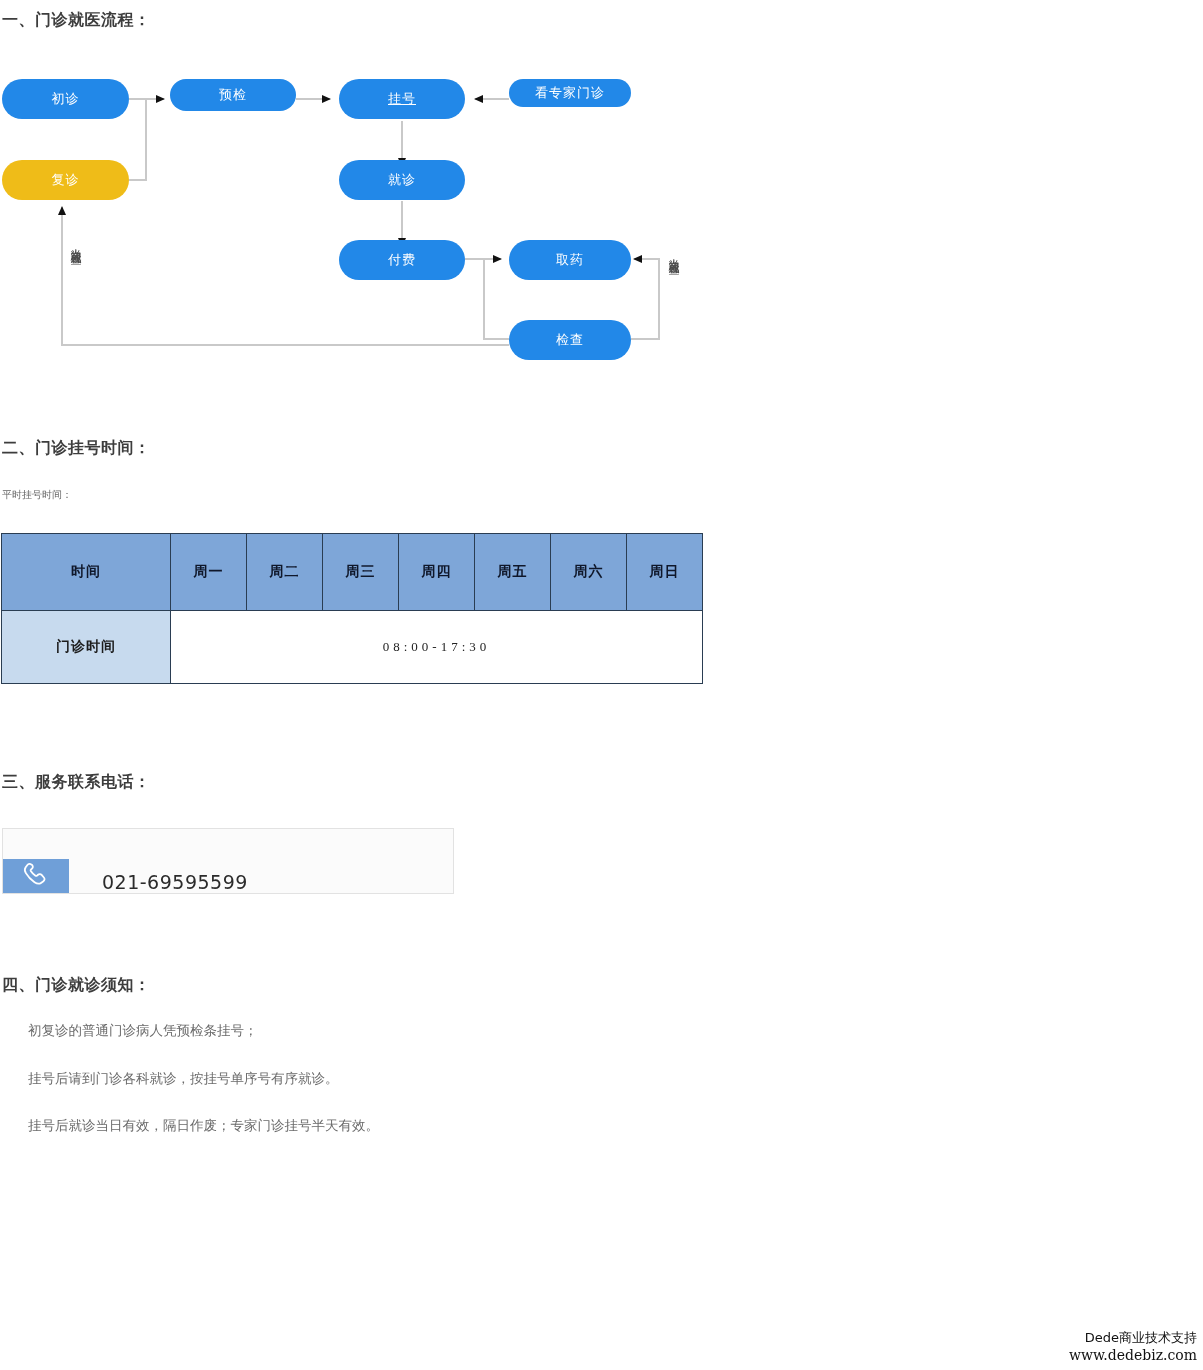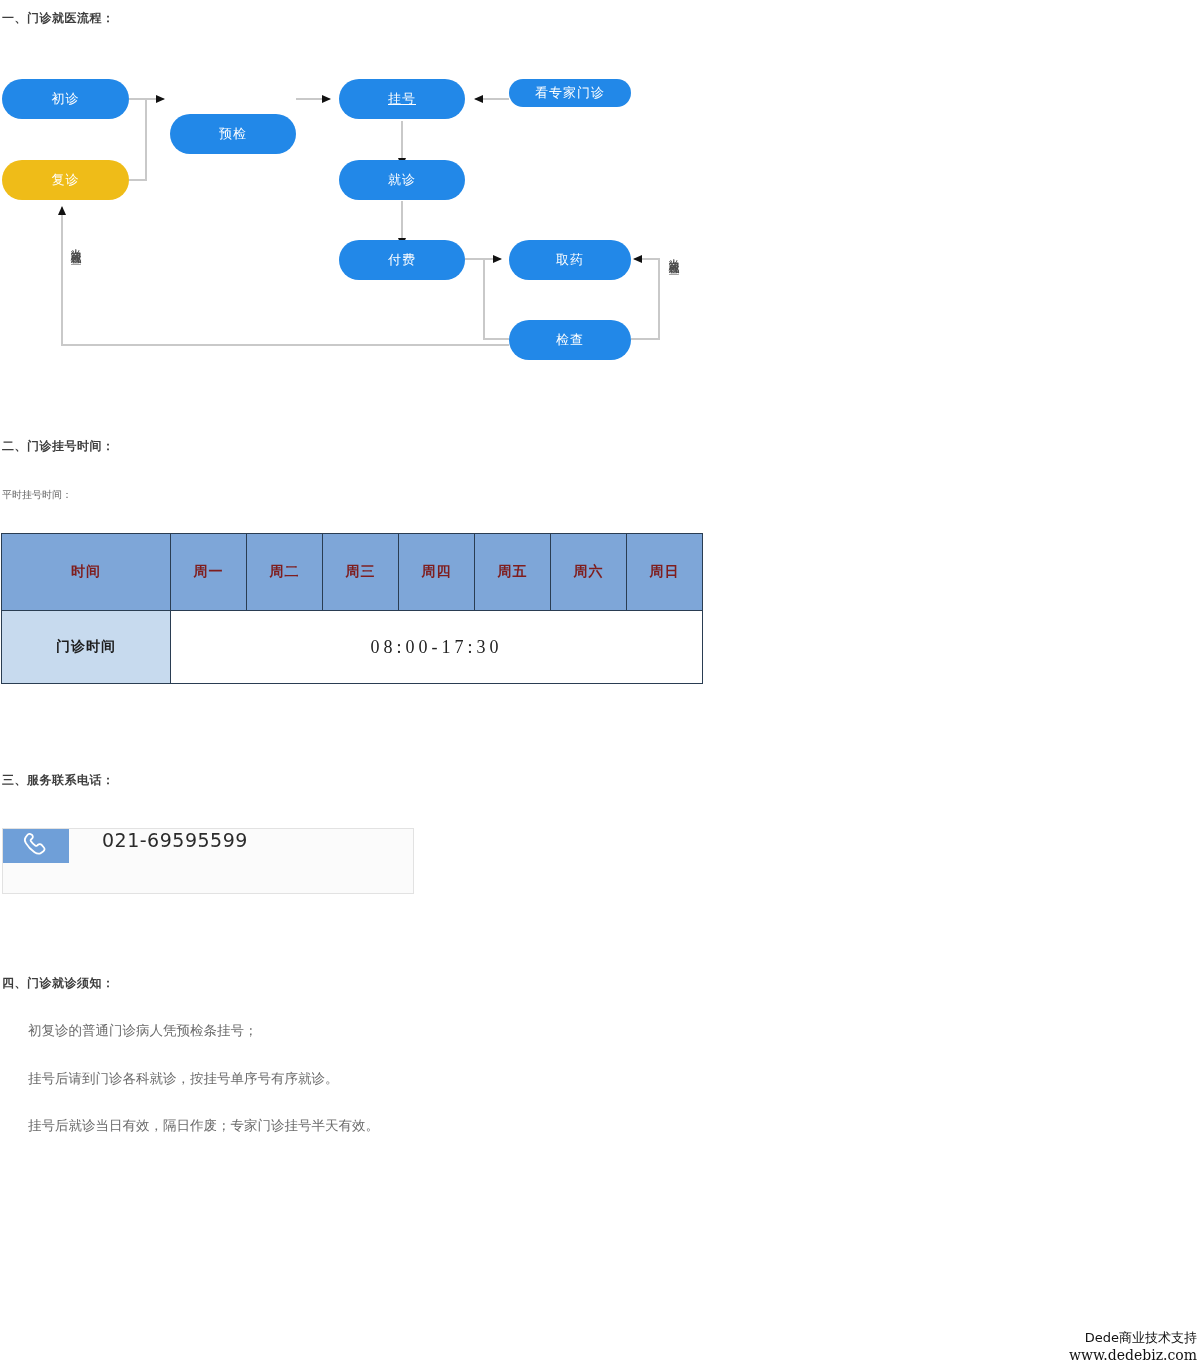--- a/index.html
+++ b/index.html
@@ -13,21 +13,21 @@
     height: 1370px;
     position: relative;
     font-family: "Liberation Sans", "DejaVu Sans", sans-serif;
     color: #555555;
     overflow: hidden;
   }
 
   
   .section-heading {
     position: absolute;
-    font-size: 12px;
+    font-size: 16px;
     font-weight: bold;
     color: #3d3d3d;
     letter-spacing: 0.5px;
     white-space: nowrap;
   }
   #heading-1 { left: 2px;  top: 10px; }
   #heading-2 { left: 2px;  top: 438px; }
   #heading-3 { left: 2px;  top: 772px; }
   #heading-4 { left: 2px;  top: 975px; }
 
@@ -92,53 +92,53 @@
   }
   #schedule-table th,
   #schedule-table td {
     border: 1px solid #2a3d52;
     padding: 0;
     text-align: center;
     vertical-align: middle;
   }
   #schedule-table thead th {
     background: #7ea6d8;
-    color: #7f1d1d;
+    color: #0f172a;
     font-size: 14px;
     font-weight: bold;
     height: 76px;
     letter-spacing: 1px;
   }
   .col-time    { width: 168px; }
   .col-day     { width: 75px;  }
   .row-label-cell {
     background: #c7daee;
     color: #1c1c1c;
     font-size: 14px;
     font-weight: bold;
     height: 72px;
     letter-spacing: 1px;
   }
   .row-value-cell {
     background: #ffffff;
     color: #222222;
-    font-size: 18px;
+    font-size: 13px;
     letter-spacing: 4px;
     font-family: "Liberation Serif", "DejaVu Serif", serif;
   }
 
   
   #phone-block {
     position: absolute;
     left: 2px;
     top: 828px;
-    width: 412px;
+    width: 452px;
     height: 66px;
     display: flex;
-    align-items: flex-start;
+    align-items: flex-end;
     background: #fbfbfb;
     border: 1px solid #e2e2e2;
     box-sizing: border-box;
   }
   #phone-icon-box {
     width: 66px;
     background: #6f9fd8;
     display: flex;
     align-items: center;
     justify-content: center;
@@ -236,21 +236,21 @@
   </svg>
 
   <div class="flow-node blue" style="left:2px;   top:19px;  width:127px; height:40px;">
     <span>初诊</span>
   </div>
 
   <div class="flow-node yellow" style="left:2px;   top:100px; width:127px; height:40px;">
     <span>复诊</span>
   </div>
 
-  <div class="flow-node blue" style="left:170px; top:19px;  width:126px; height:40px;margin-top:35px;">
+  <div class="flow-node blue" style="left:170px; top:19px;  width:126px; height:32px;">
     <span>预检</span>
   </div>
 
   <div class="flow-node blue" style="left:339px; top:19px;  width:126px; height:40px;text-decoration:underline;">
     <span>挂号</span>
   </div>
 
   <div class="flow-node blue" style="left:509px; top:19px;  width:122px; height:28px;">
     <span>看专家门诊</span>
   </div>

